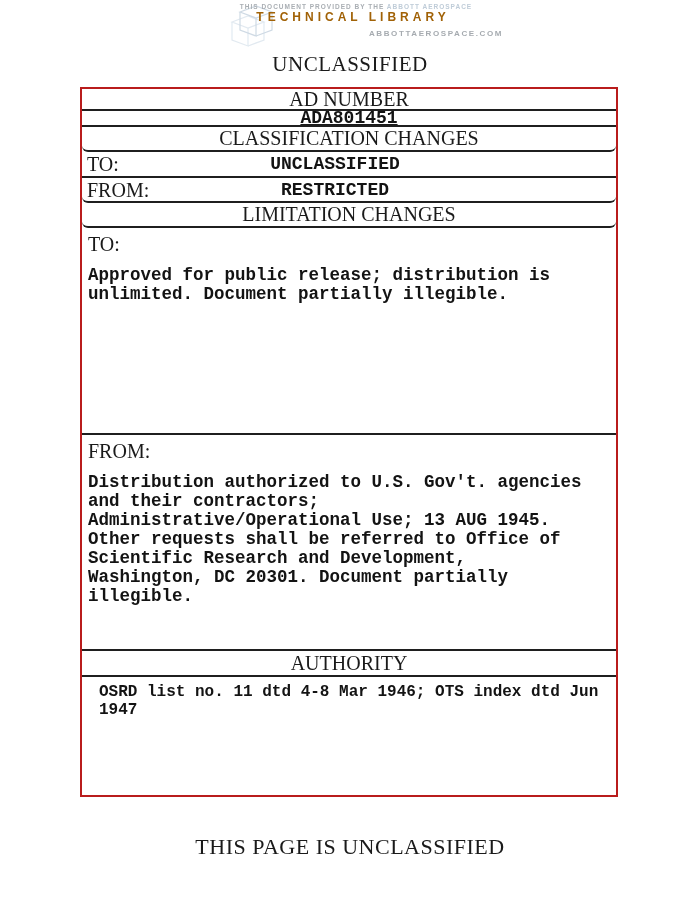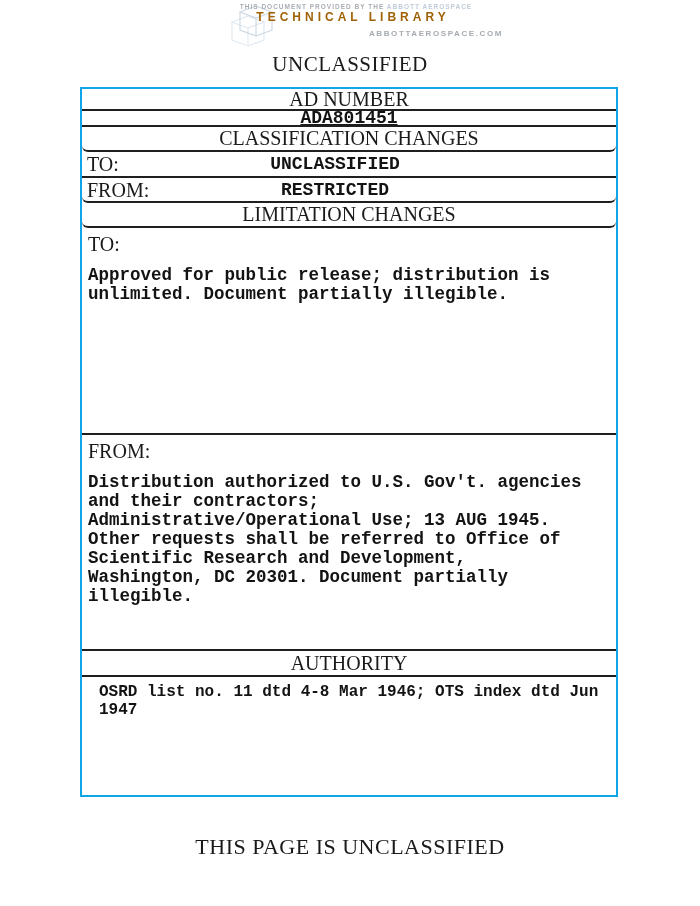--- a/index.html
+++ b/index.html
@@ -45,21 +45,21 @@
     text-align:center; font-size:21px; letter-spacing:.5px;
   }
   .bottom-banner {
     position:absolute; top:834px; left:0; width:100%;
     text-align:center; font-size:22px; letter-spacing:.5px;
   }
 
   
   .doc-table {
     position:absolute; left:80px; top:87px; width:538px;
-    border:2px solid #0ea5e9;
+    border:2px solid #b91c1c;
     background:#ffffff;
   }
   .row { border-bottom:2px solid #1f1f1f; position:relative; }
   .row:last-child { border-bottom:none;margin-left:11px; }
   .row-center {
     display:flex; align-items:center; justify-content:center;
     font-size:20px;
   }
   .h24 { height:22px; }
   .h26 { height:16px;text-decoration:underline; }

